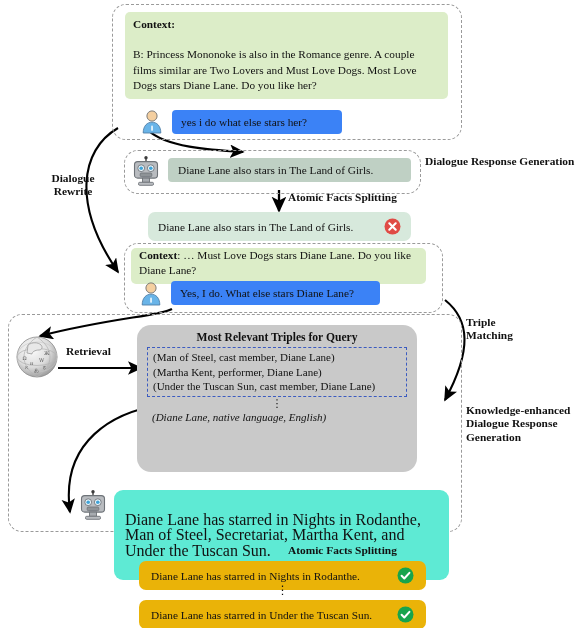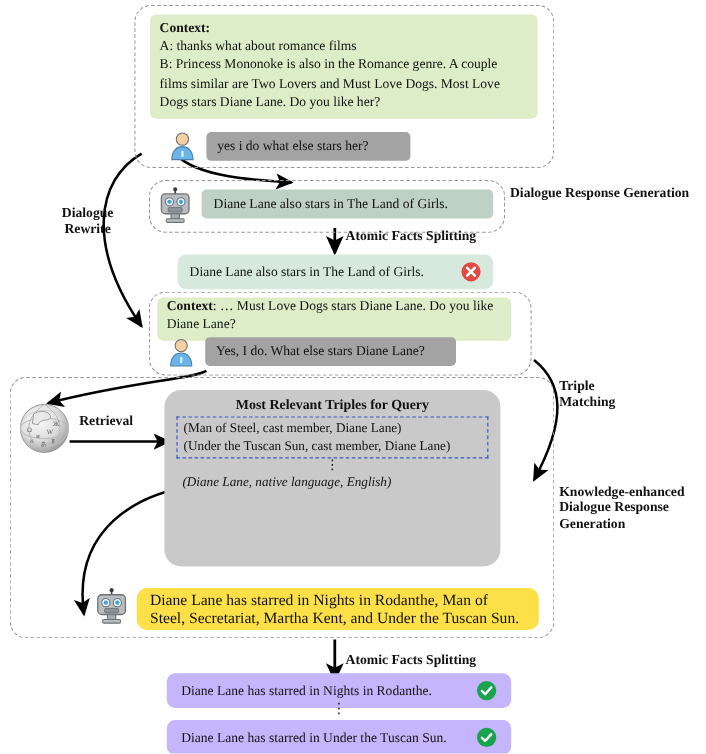--- a/index.html
+++ b/index.html
@@ -36,59 +36,59 @@
     border-radius: 5px;
     padding: 5px 8px 6px 8px;
     font-size: 11.3px;
     line-height: 15.2px;
     box-sizing: border-box;
   }
   .ctx-box b { font-weight: bold; margin-top: 12px; }
 
   .user-bubble {
     position: absolute;
-    background: #a3a3a3;
+    background: #3b82f6;
     border-radius: 4px;
     font-size: 11.3px;
     line-height: 14px;
     padding: 5px 9px;
     box-sizing: border-box;
   }
   .bot-bubble-gray {
     position: absolute;
     background: #bfd0c4;
     border-radius: 4px;
     font-size: 11.3px;
     line-height: 14px;
     padding: 5px 10px;
     box-sizing: border-box;
   }
   .bot-bubble-green {
     position: absolute;
-    background: #fde047;
+    background: #5eead4;
     border-radius: 9px;
-    font-size: 13px;
+    font-size: 16px;
     line-height: 15.3px;
-    padding: 2px 11px;
+    padding: 22px 11px;
     box-sizing: border-box;
   }
   .fact-box {
     position: absolute;
     background: #d7e9dc;
     border-radius: 7px;
     font-size: 11.3px;
     line-height: 14px;
     padding: 6px 10px;
     box-sizing: border-box;
     display: flex;
     align-items: center;
   }
   .fact-box-light {
     position: absolute;
-    background: #c4b5fd;
+    background: #eab308;
     border-radius: 7px;
     font-size: 11.3px;
     line-height: 14px;
     padding: 6px 12px;
     box-sizing: border-box;
     display: flex;
     align-items: center;
     justify-content: space-between;
   }
 
@@ -175,21 +175,21 @@
 
     <path d="M160,405 C115,412 60,440 70,512" fill="none" stroke="#000" stroke-width="2.1" marker-end="url(#ah)"></path>
 
     <path d="M279,533 L279,567" fill="none" stroke="#000" stroke-width="2.3" marker-end="url(#ah)"></path>
   </svg>
 
   <div class="group-dashed" style="left:112px; top:4px; width:348px; height:134px;"></div>
 
   <div class="ctx-box" style="left:125px; top:12px; width:323px;">
     <b>Context:</b><br>
-    <span>A: thanks what about romance films</span><br>
+    <br>
     <span>B: Princess Mononoke is also in the Romance genre. A couple films similar are Two Lovers and Must Love Dogs. Most Love Dogs stars Diane Lane. Do you like her?</span>
   </div>
 
   <div class="icon" style="left:139px; top:108px;">
     <svg width="26" height="26" viewBox="0 0 26 26">
       <circle cx="13" cy="8" r="5.1" fill="#f4cfa0" stroke="#6f6f6f" stroke-width="0.9"></circle>
       <path d="M4.2,25 C4.2,17.6 8.4,14.2 13,14.2 C17.6,14.2 21.8,17.6 21.8,25 Z" fill="#69b4e8" stroke="#4f7fa8" stroke-width="0.9"></path>
       <rect x="12.1" y="17.6" width="1.9" height="5.2" rx="0.9" fill="#dff0fb"></rect>
     </svg>
   </div>
@@ -286,20 +286,21 @@
   </div>
 
   <div class="stage-label" style="left:66px; top:345px;">
     <span>Retrieval</span>
   </div>
 
   <div class="triples-panel" style="left:137px; top:325px; width:280px; height:147px;">
     <div class="triples-title">Most Relevant Triples for Query</div>
     <div class="triples-inner">
       <div>(Man of Steel, cast member, Diane Lane)</div>
+      <div>(Martha Kent, performer, Diane Lane)</div>
       <div>(Under the Tuscan Sun, cast member, Diane Lane)</div>
     </div>
     <div class="vdots-center" style="margin-top:2px;">⋮</div>
     <div class="triples-rest">
       <div>(Diane Lane, native language, English)</div>
     </div>
   </div>
 
   <div class="stage-label" style="left:466px; top:316px; width:70px;">
     <span>Triple Matching</span>

